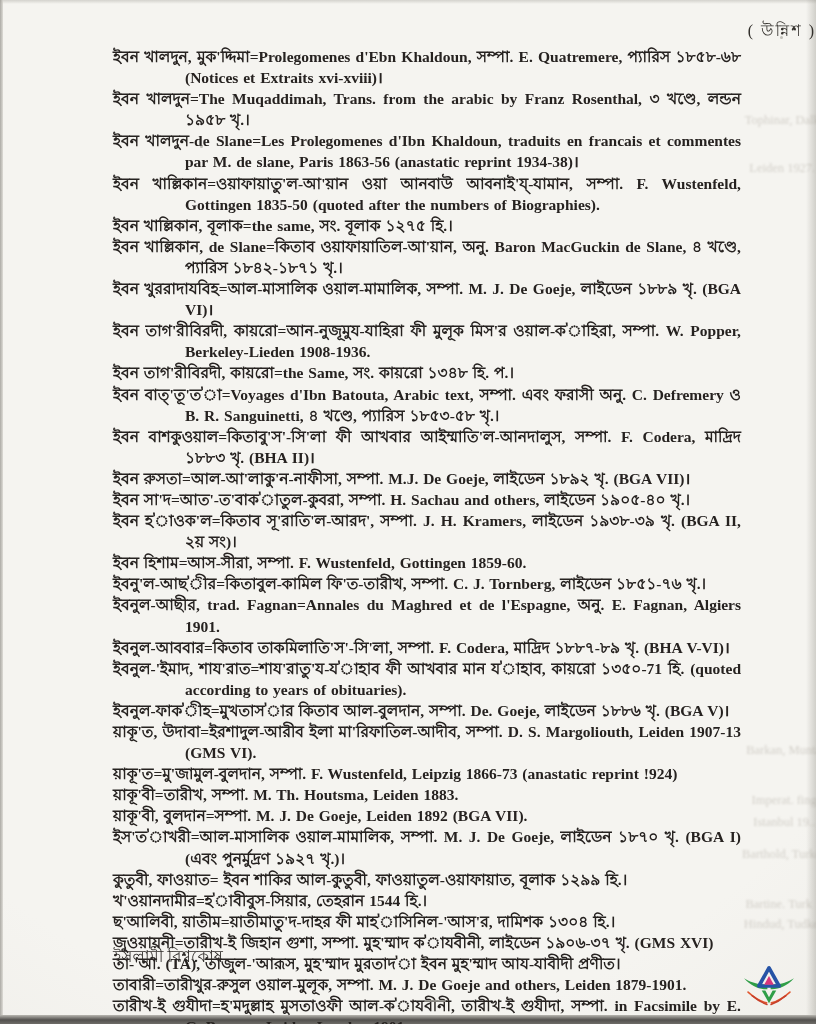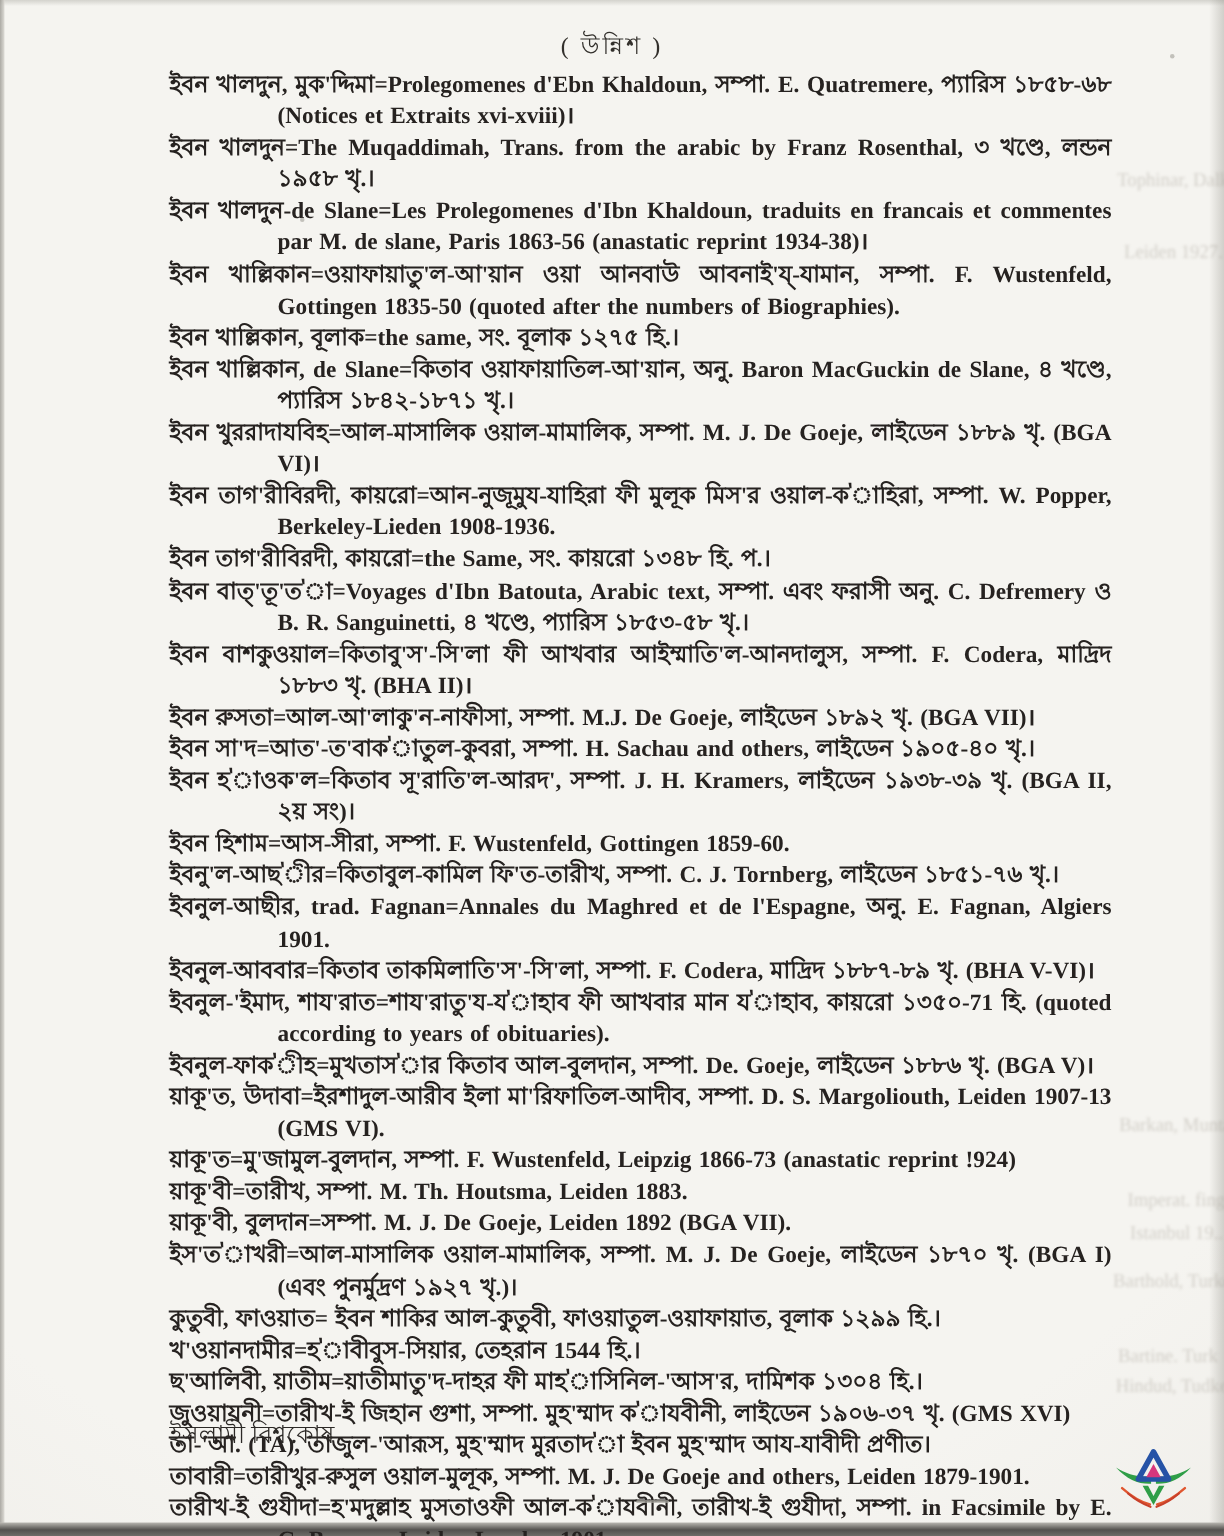--- a/index.html
+++ b/index.html
@@ -19,21 +19,21 @@
     background:linear-gradient(90deg,#9a9892,#d8d6d0);opacity:.8;}
   .edge-bottom{position:absolute;left:0;bottom:0;width:816px;height:9px;
     background:linear-gradient(180deg,#b9b7b1,#53514e 55%,#6e6c68);}
   .edge-right{position:absolute;right:0;top:0;width:10px;height:1024px;
     background:linear-gradient(270deg,rgba(140,138,130,.35),rgba(140,138,130,0));}
   .edge-top{position:absolute;left:0;top:0;width:816px;height:4px;
     background:linear-gradient(180deg,rgba(150,148,140,.35),rgba(150,148,140,0));}
 
   .page-number{
     position:absolute;top:18px;left:0;width:100%;
-    text-align:center;font-size:16px;letter-spacing:2px;color:#33302c;
+    text-align:right;font-size:16px;letter-spacing:2px;color:#33302c;
   }
   .entries{
     position:absolute;left:113px;top:46px;width:628px;
     font-size:15.5px;line-height:21.1px;
     text-align:justify;
   }
   .entries p{
     margin:0;padding-left:72px;text-indent:-72px;
     word-spacing:1px;
     font-weight:bold;

